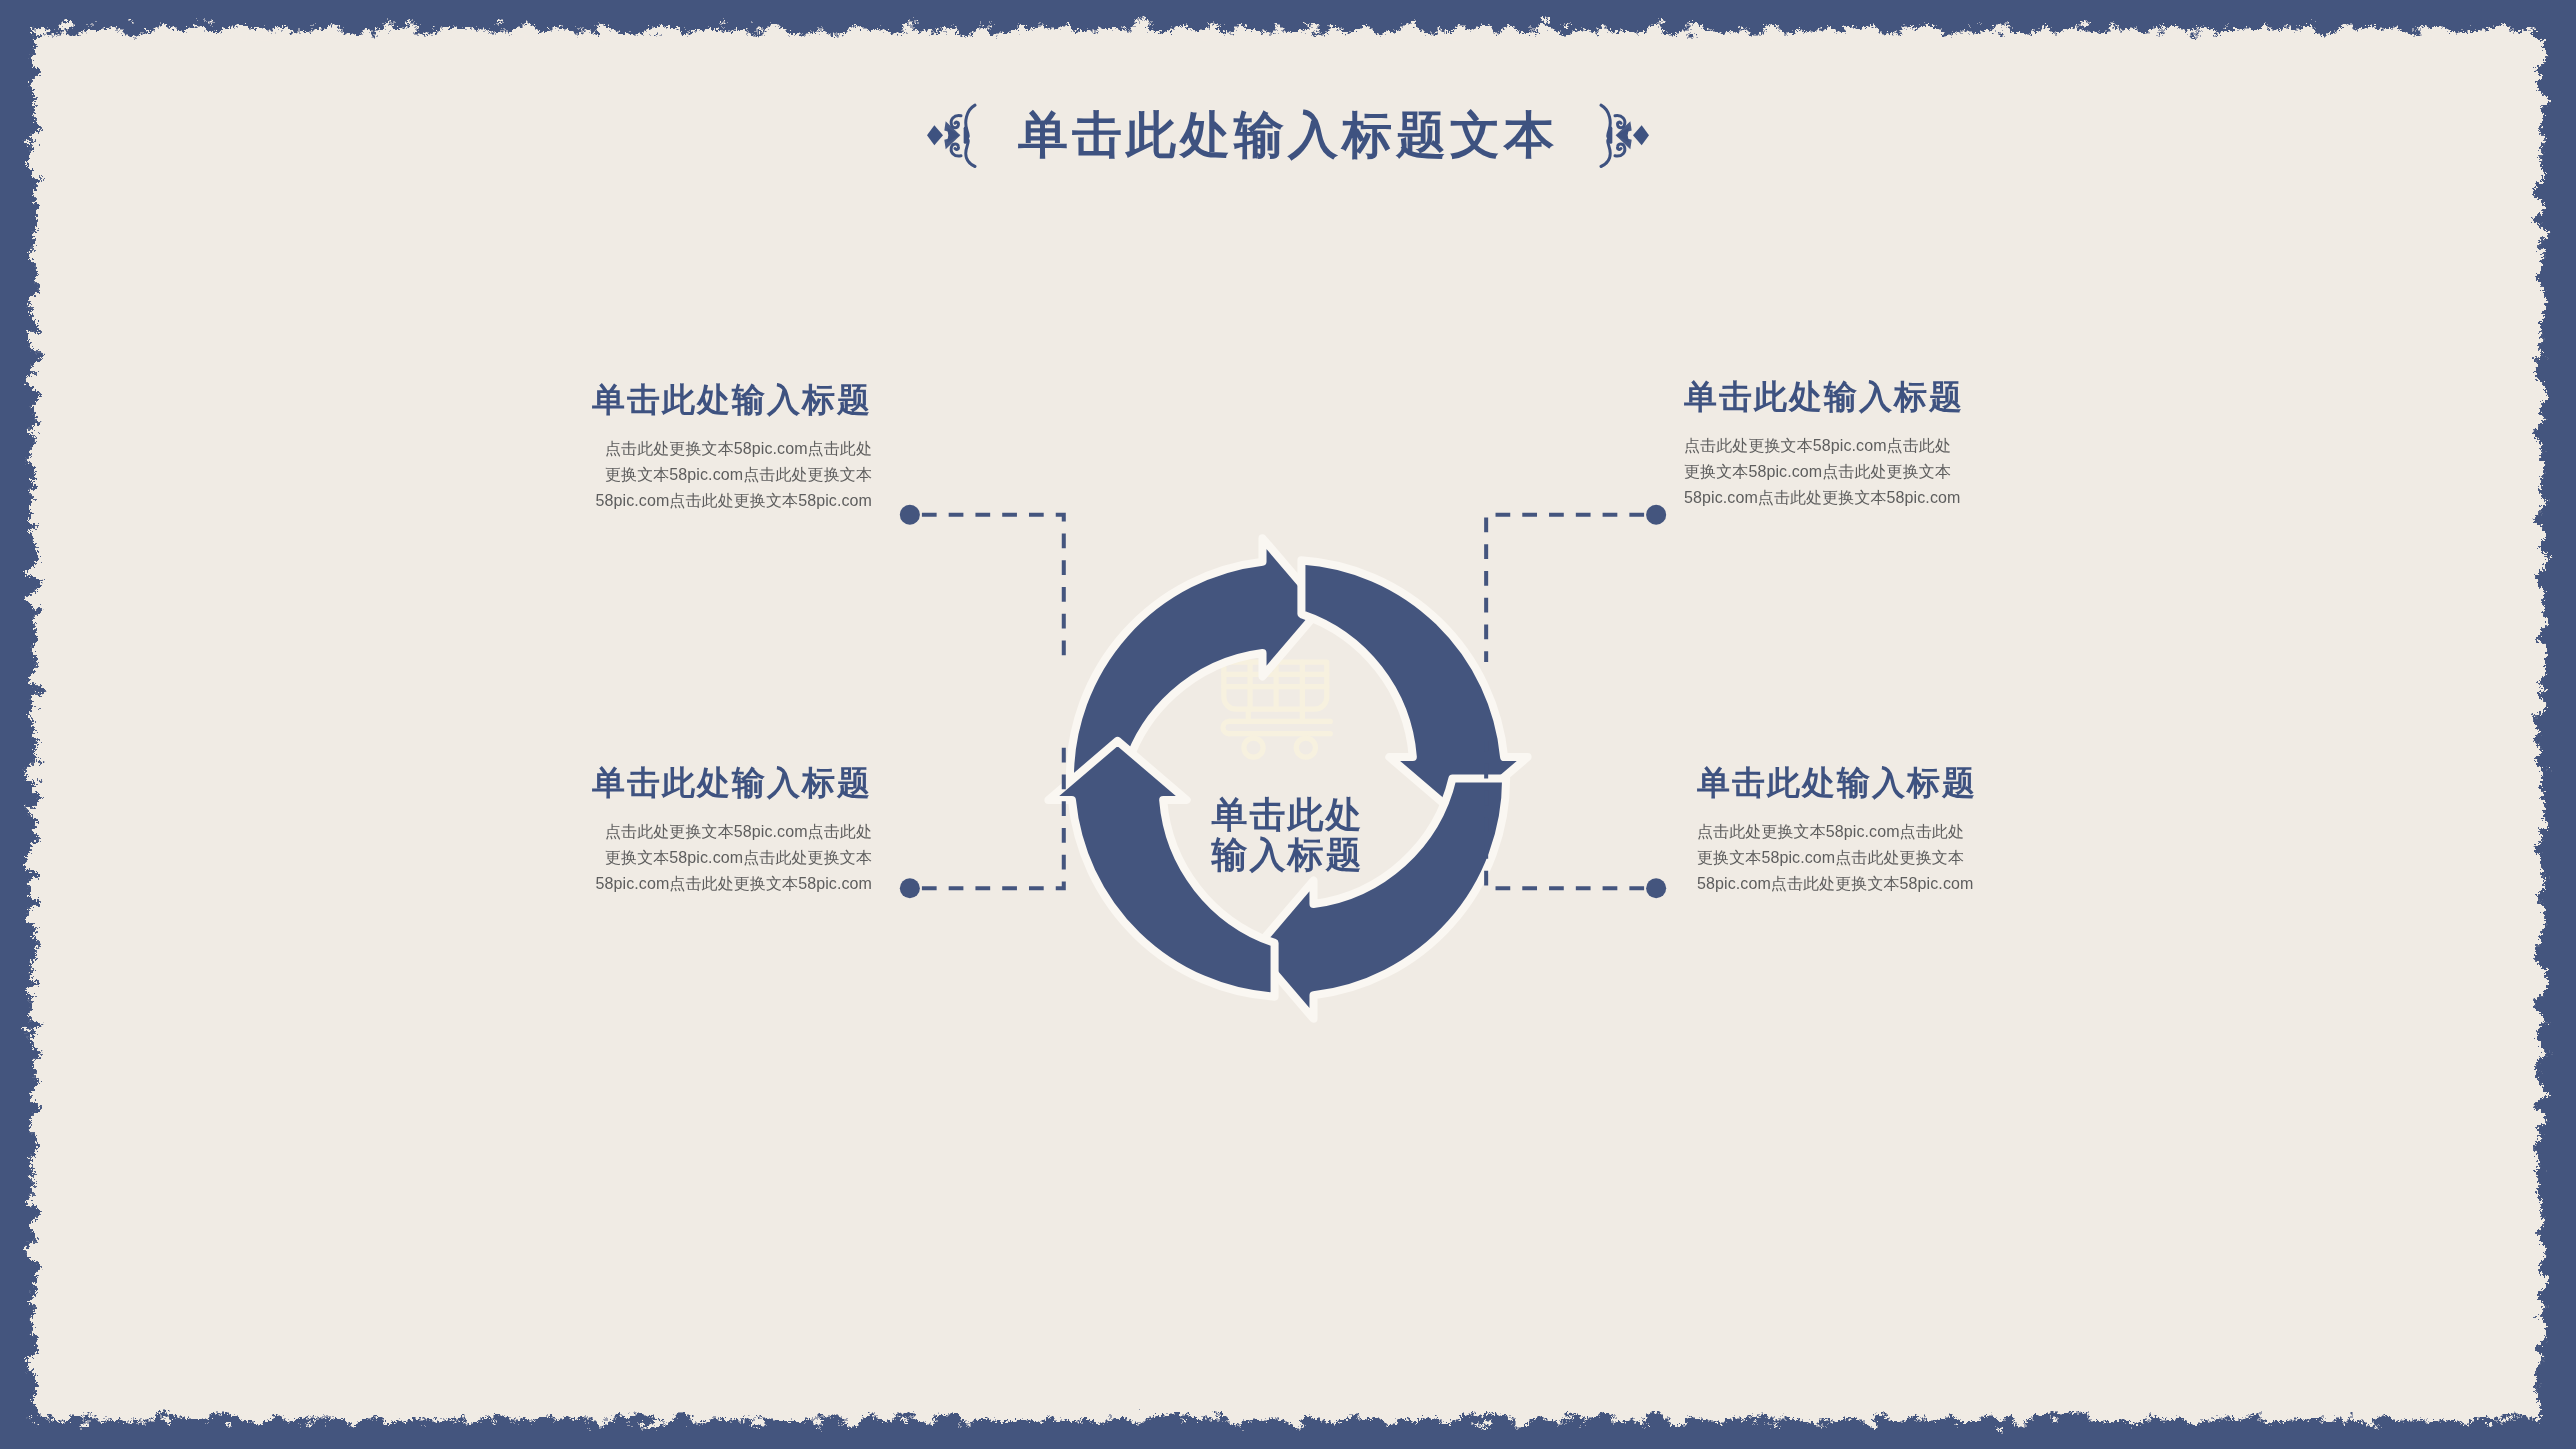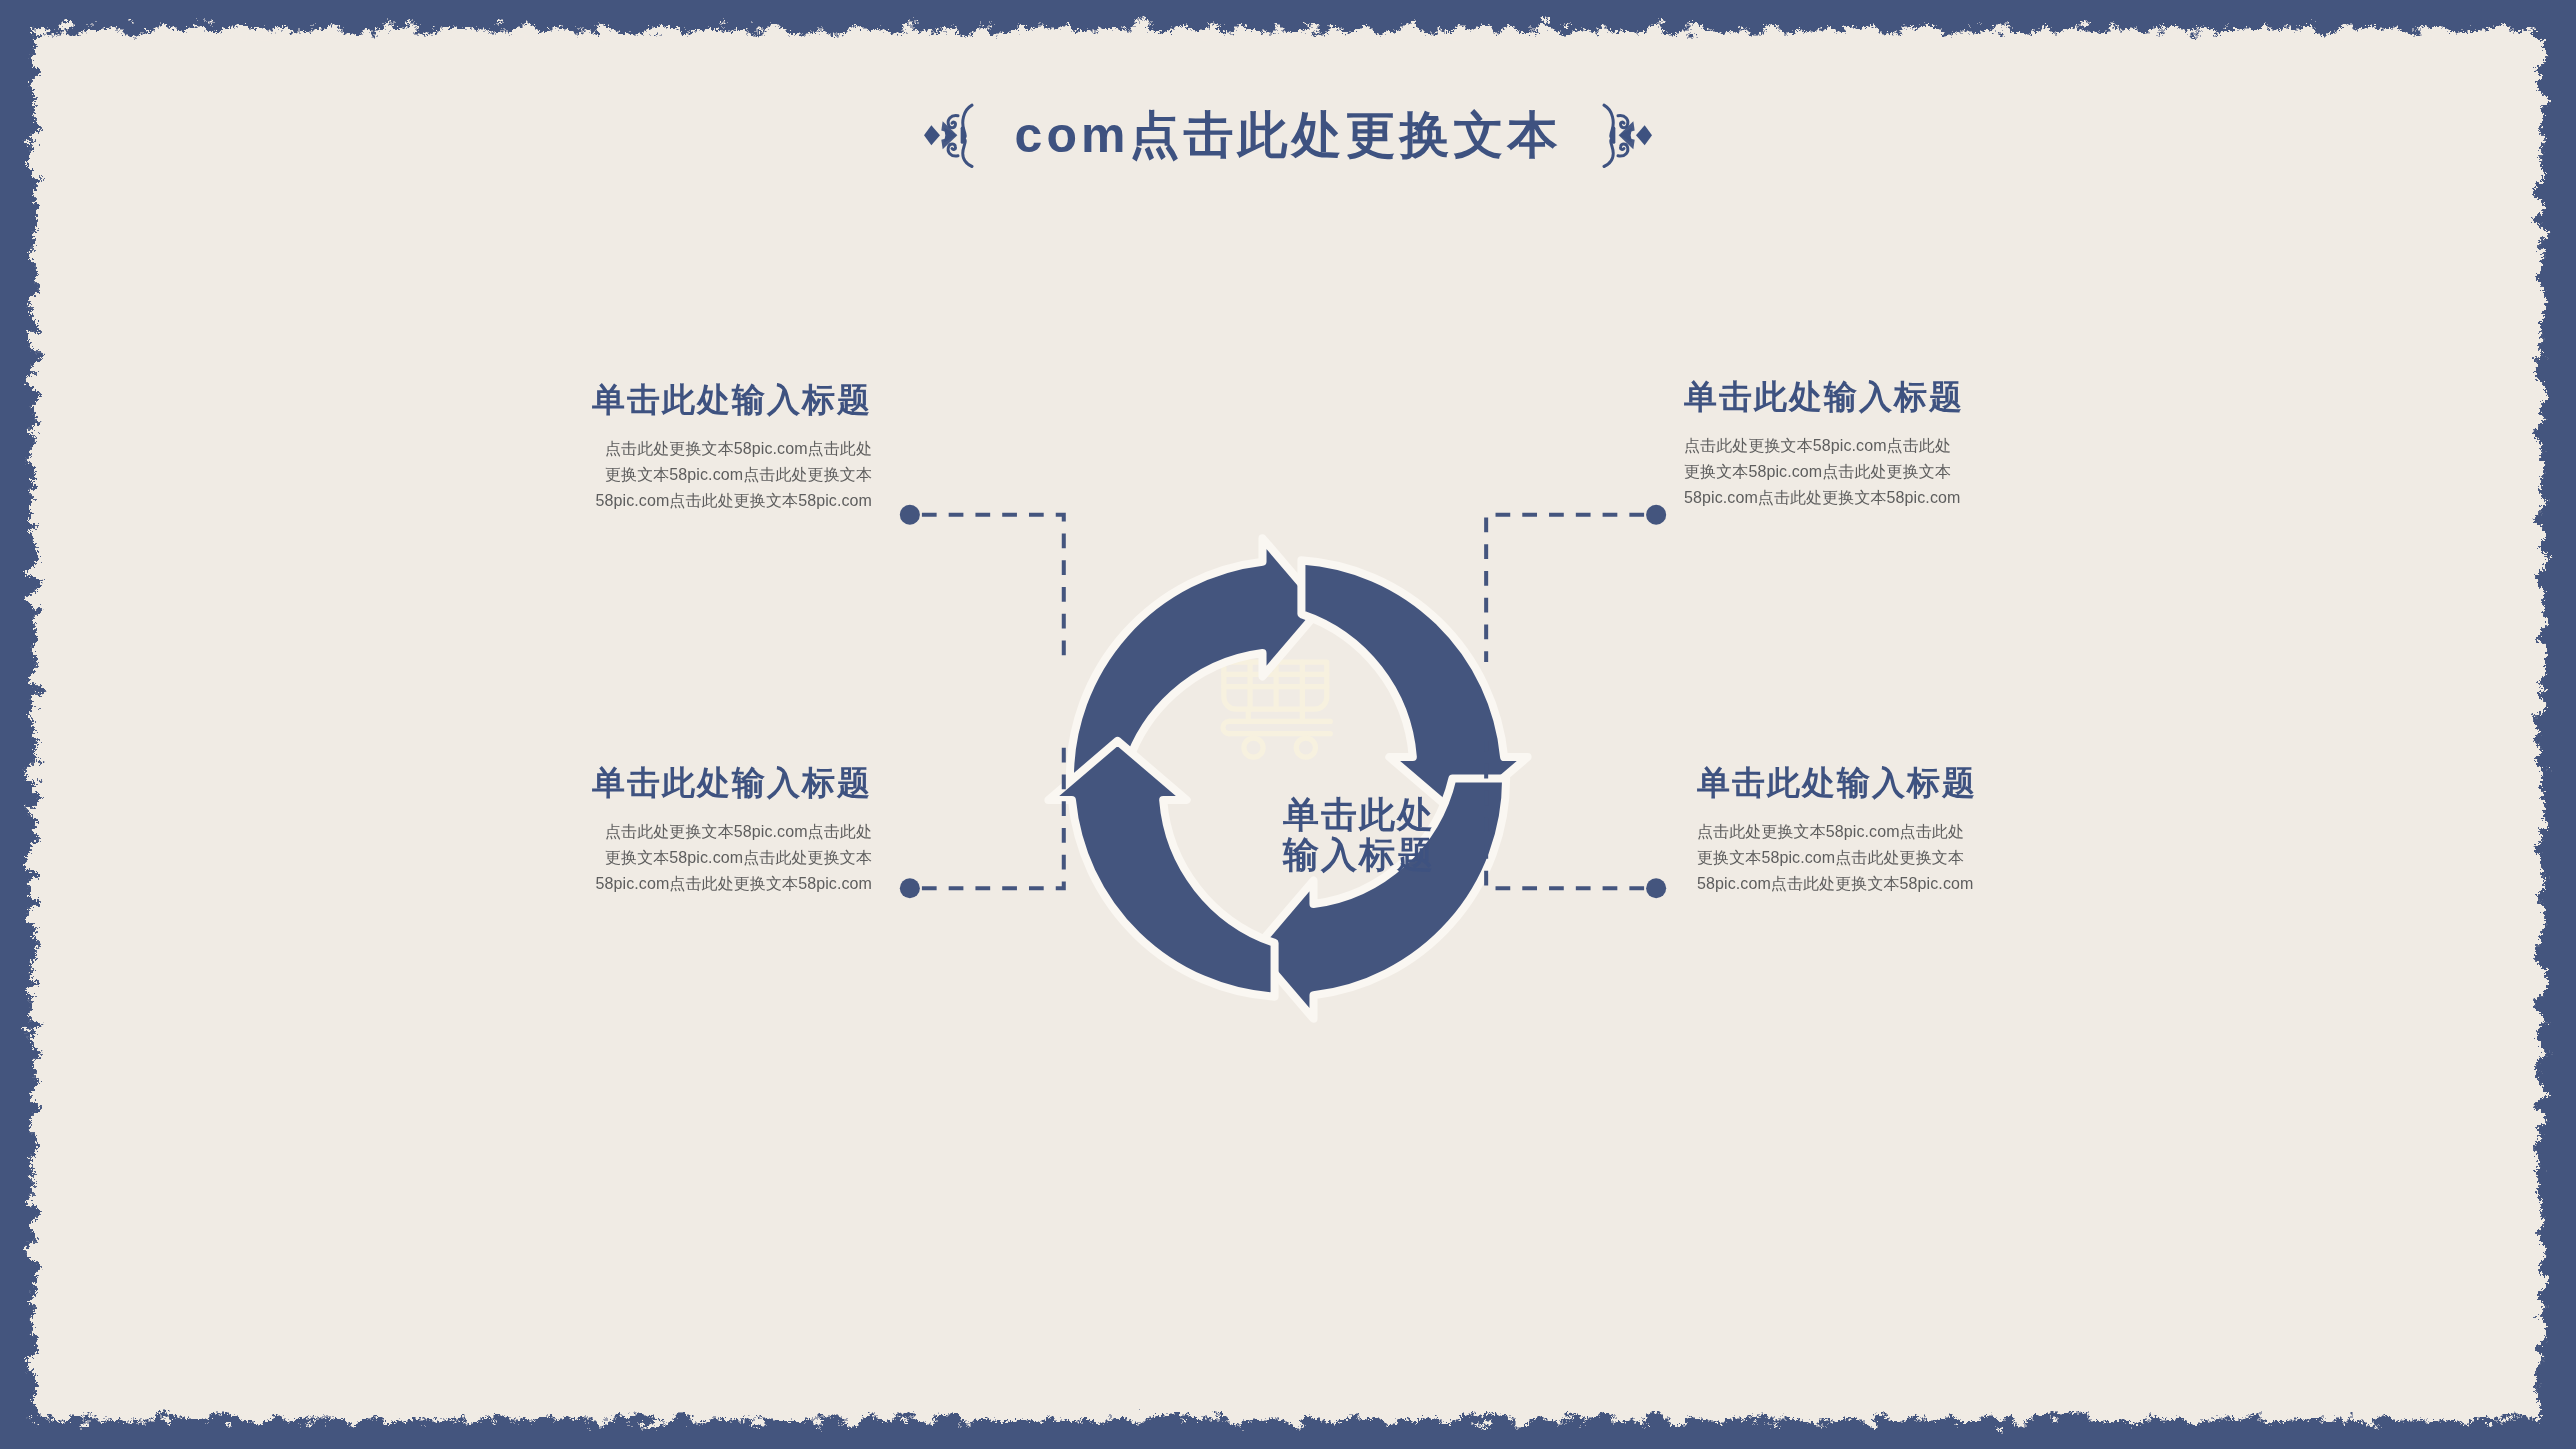--- a/index.html
+++ b/index.html
@@ -44,21 +44,21 @@
     position:absolute;
     left:986px; top:463px;
     width:604px; height:631px;
   }
   #diagram svg { display:block; width:604px; height:631px; }
 
   #center-label {
     position:absolute;
     left:1140px; top:795px;
     width:295px;
-    text-align:right;
+    text-align:center;
     font-size:36px;
     font-weight:bold;
     color:#3e5280;
     line-height:1.12;
     letter-spacing:2px;
   }
   #center-label span { display:block; }
 
   
   .connector { position:absolute; }
@@ -131,21 +131,21 @@
         <g fill="#3e5280">
           <rect x="61" y="38" width="5.5" height="26" rx="2.5"></rect>
           <path d="M56 51 L36 40 L38 51 L36 62 Z"></path>
           <path d="M56 51 L34 30 L32 44 Z" opacity="0.95"></path>
           <path d="M56 51 L34 72 L32 58 Z" opacity="0.95"></path>
           <path d="M22 51 L9 36 L-2 51 L9 66 Z" transform="translate(8,0)"></path>
         </g>
       </svg>
     </div>
 
-    <div id="title-text">com点击此处更换文本</div>
+    <div id="title-text">单击此处输入标题文本</div>
 
     <div class="ornament">
       <svg width="64" height="67" viewBox="0 0 96 100" xmlns="http://www.w3.org/2000/svg">
         <g transform="translate(96,0) scale(-1,1)">
           <g fill="none" stroke="#3e5280" stroke-width="4.5" stroke-linecap="round">
             <path d="M78 6 C64 14 62 32 66 44 C69 53 68 54 66 56 C68 58 69 59 66 68 C62 80 64 92 78 98"></path>
             <path d="M57 22 C46 20 40 28 43 36 C45 41 52 41 53 36 C54 32 50 30 48 33"></path>
             <path d="M57 82 C46 84 40 76 43 68 C45 63 52 63 53 68 C54 72 50 74 48 71"></path>
           </g>
           <g fill="#3e5280">

